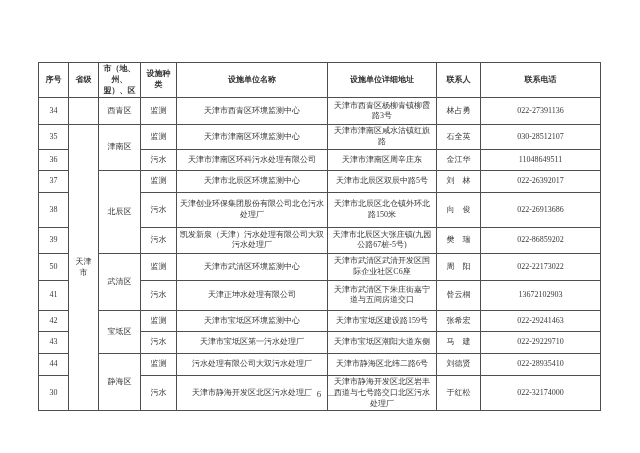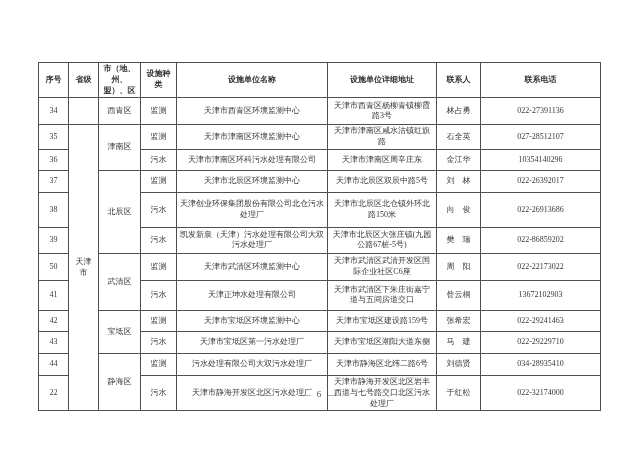--- a/index.html
+++ b/index.html
@@ -91,29 +91,29 @@
         <td>022-27391136</td>
       </tr>
       <tr style="height:22px">
         <td>35</td>
         <td rowspan="11">天津市</td>
         <td rowspan="2">津南区</td>
         <td>监测</td>
         <td>天津市津南区环境监测中心</td>
         <td>天津市津南区咸水沽镇红旗路</td>
         <td>石全英</td>
-        <td>027-28512107</td>
+        <td>030-28512107</td>
       </tr>
       <tr style="height:21px">
         <td>36</td>
         <td>污水</td>
         <td>天津市津南区环科污水处理有限公司</td>
         <td>天津市津南区周辛庄东</td>
         <td>金江华</td>
-        <td>10354140296</td>
+        <td>11048649511</td>
       </tr>
       <tr style="height:22px">
         <td>37</td>
         <td rowspan="3">北辰区</td>
         <td>监测</td>
         <td>天津市北辰区环境监测中心</td>
         <td>天津市北辰区双辰中路5号</td>
         <td>刘　林</td>
         <td>022-26392017</td>
       </tr>
@@ -167,24 +167,24 @@
         <td>马　建</td>
         <td>022-29229710</td>
       </tr>
       <tr style="height:22px">
         <td>44</td>
         <td rowspan="2">静海区</td>
         <td>监测</td>
         <td>污水处理有限公司大双污水处理厂</td>
         <td>天津市静海区北纬二路6号</td>
         <td>刘德贤</td>
-        <td>034-28935410</td>
+        <td>022-28935410</td>
       </tr>
       <tr style="height:33px">
-        <td>22</td>
+        <td>30</td>
         <td>污水</td>
         <td>天津市静海开发区北区污水处理厂</td>
         <td>天津市静海开发区北区岩丰西道与七号路交口北区污水处理厂</td>
         <td>于红松</td>
         <td>022-32174000</td>
       </tr>
     </tbody>
   </table>
 
   <div class="page-footer">— 6 —</div>

